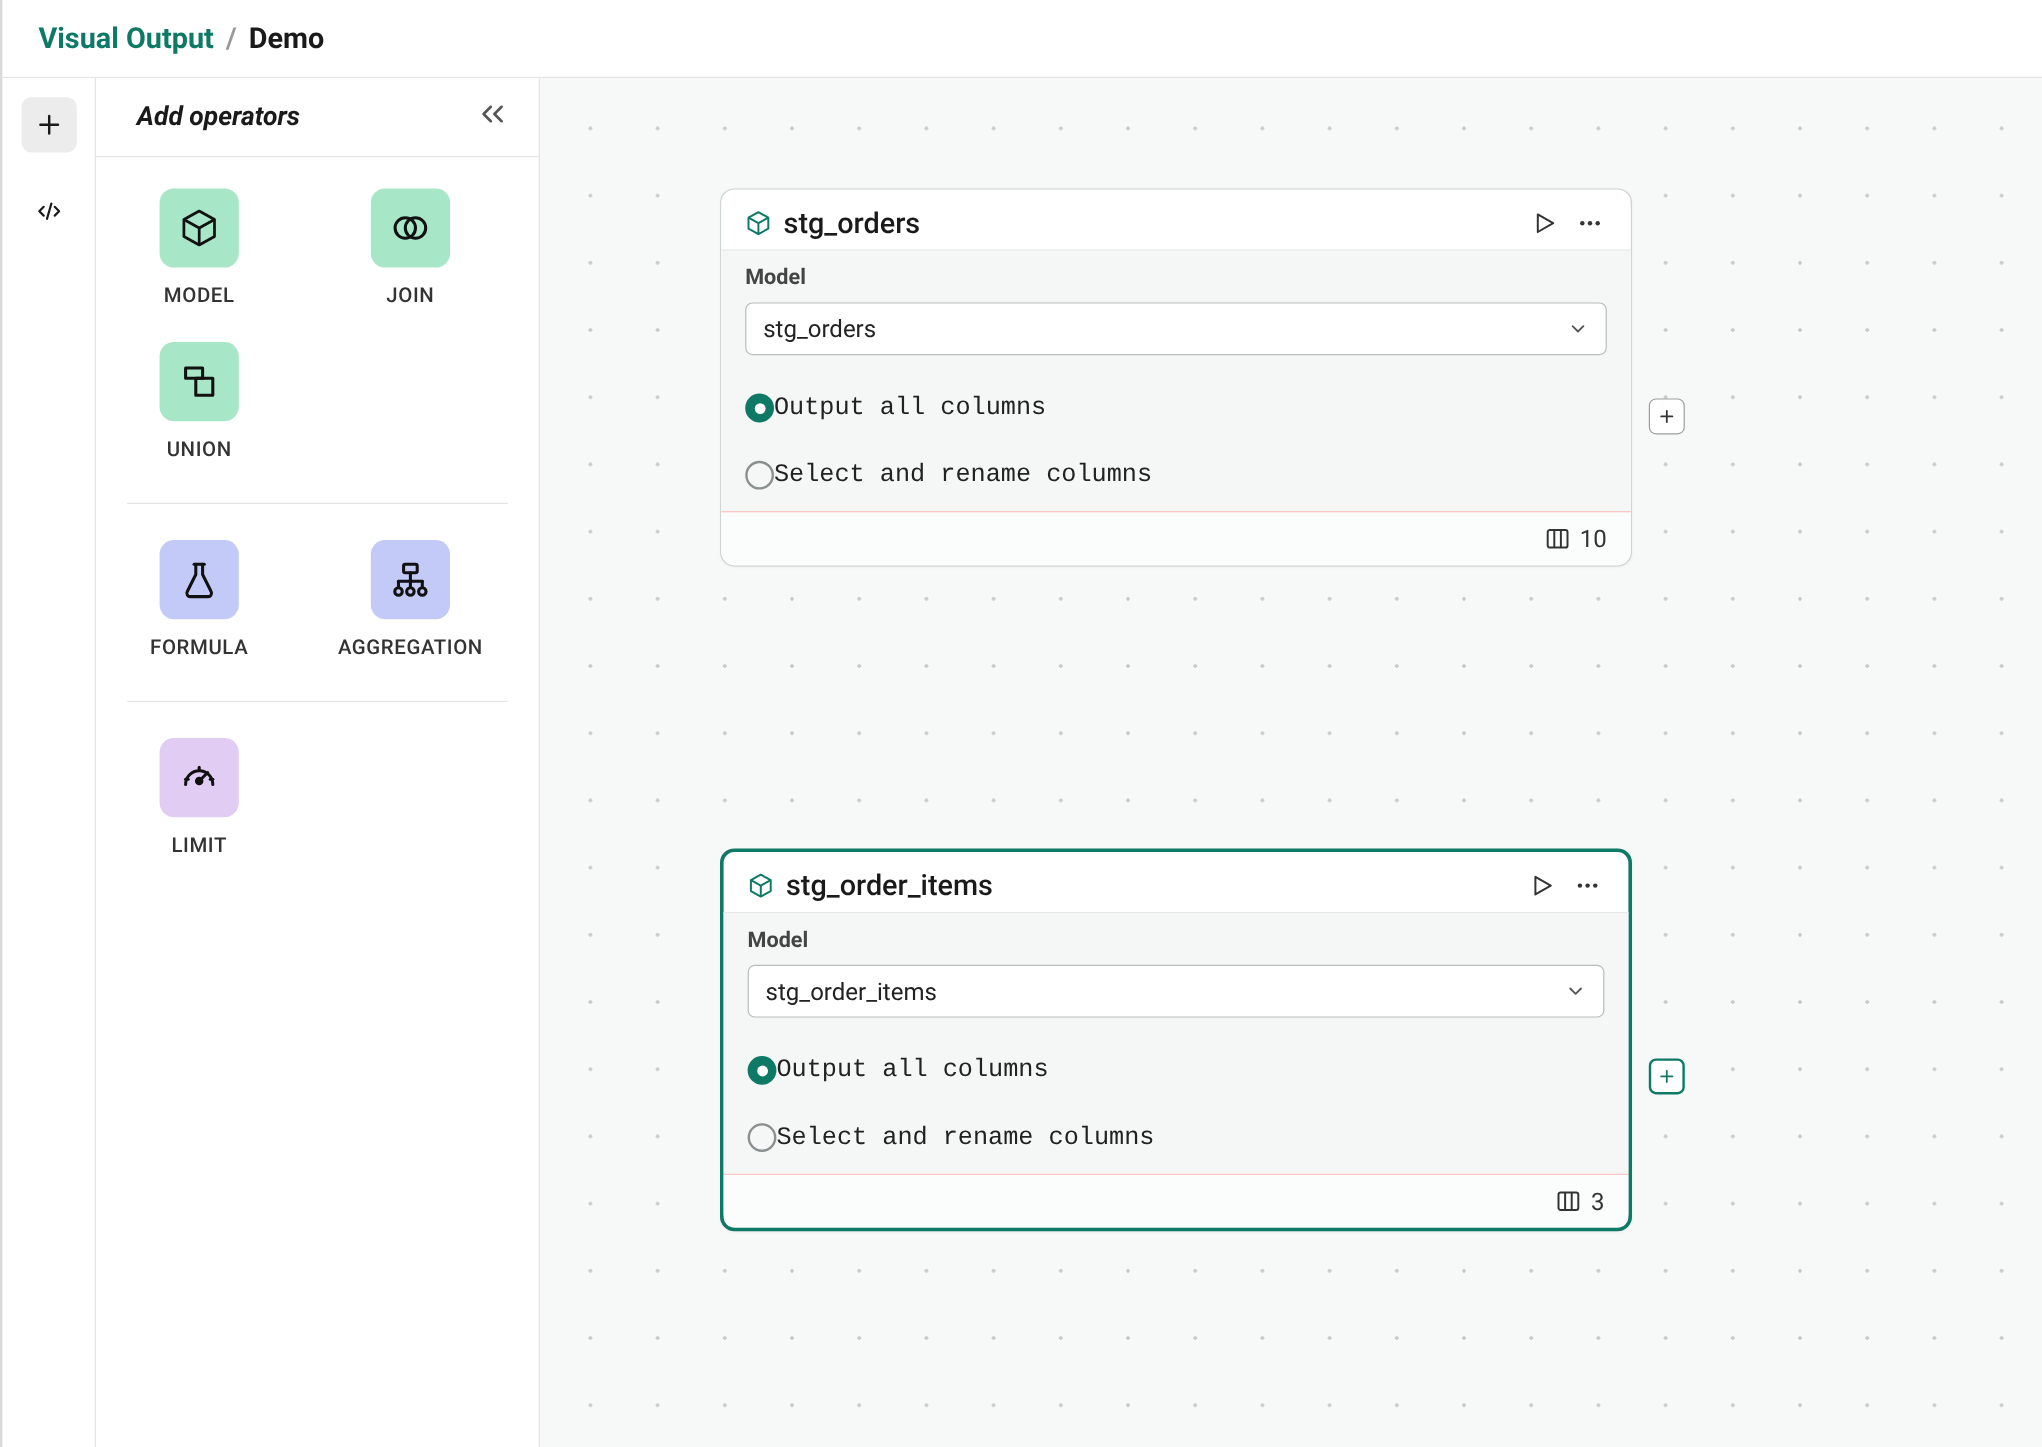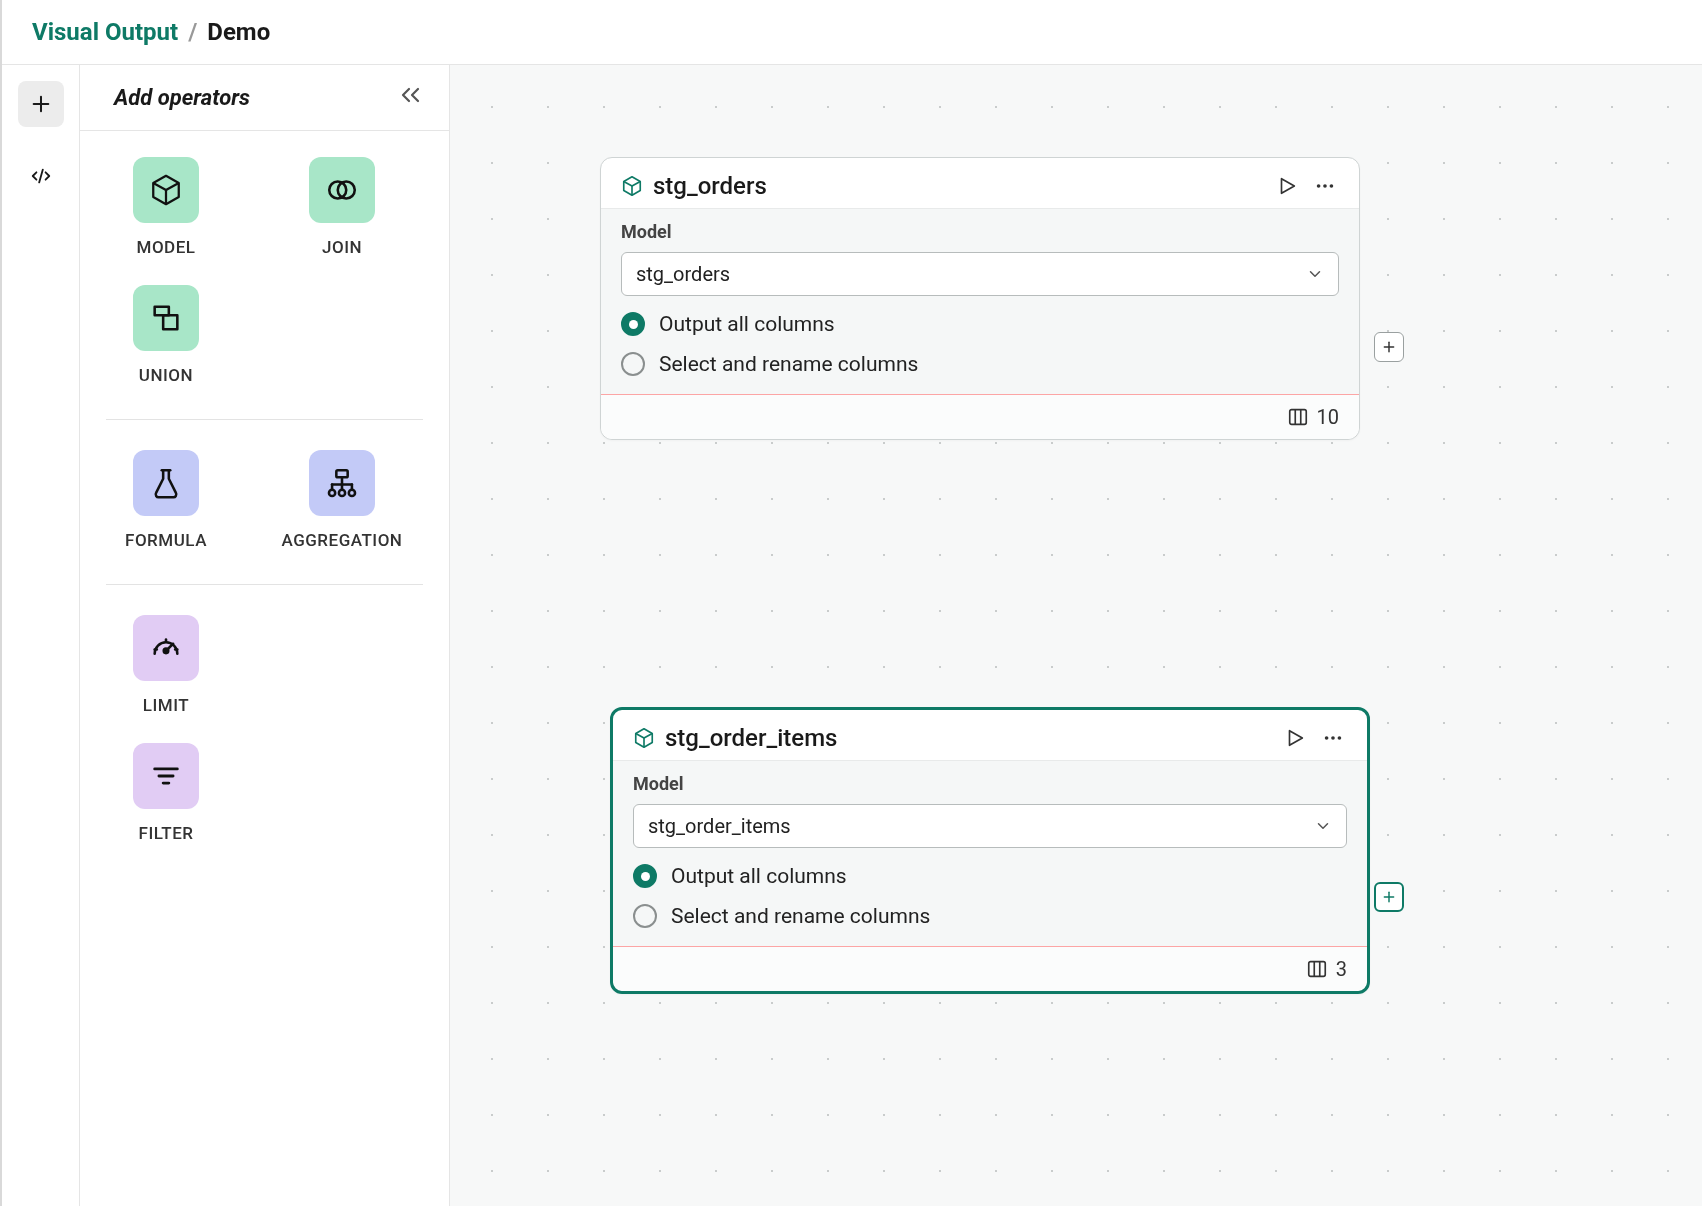--- a/index.html
+++ b/index.html
@@ -102,21 +102,21 @@
   .node-body { background: #f5f7f7; border-top: 1px solid #e8eaea; padding: 12px 20px 18px 20px; }
   .field-label { font-size: 18px; font-weight: 700; color: #444; margin-bottom: 10px; }
   .select {
     width: 100%; height: 44px;
     background: #fff; border: 1.5px solid #b7bcbc; border-radius: 6px;
     display: flex; align-items: center; justify-content: space-between;
     padding: 0 14px; font-size: 20px; color: #222;
   }
   .select svg { width: 18px; height: 18px; color: #555; }
 
-  .radio-row { display:flex; align-items:center; gap: 14px; margin-top: 16px; font-size: 21px; color: #222; }
+  .radio-row { display:flex; align-items:center; margin-top: 32px; font-size: 21px; color: #222; font-family: Liberation Mono, monospace; }
   .radio { width: 24px; height: 24px; border-radius: 50%; border: 2.5px solid #8a8f8f; position: relative; flex-shrink:0; }
   .radio.checked { border-color: #0e7a66; background: #0e7a66; }
   .radio.checked::after {
     content:""; position:absolute; inset:0; margin:auto;
     width: 9px; height: 9px; background:#fff; border-radius:50%;
   }
 
   .node-footer {
     border-top: 1px solid #fca5a5;
     background: #fbfcfc;
@@ -245,32 +245,20 @@
                   <circle cx="12" cy="14" r="1.6" fill="currentColor"></circle>
                   <line x1="12" y1="14" x2="17" y2="9"></line>
                   <line x1="4" y1="13" x2="5.5" y2="13"></line>
                   <line x1="18.5" y1="13" x2="20" y2="13"></line>
                   <line x1="12" y1="6" x2="12" y2="7.5"></line>
                 </svg>
             </div>
             <span class="op-label">LIMIT</span>
           </div>
         </div>
-        <div class="op-row">
-          <div class="op-item">
-            <div class="op-icon bg-purple">
-              <svg viewBox="0 0 24 24" fill="none" stroke="currentColor" stroke-width="2" stroke-linecap="round">
-                  <line x1="4" y1="7" x2="20" y2="7"></line>
-                  <line x1="7" y1="12" x2="17" y2="12"></line>
-                  <line x1="10" y1="17" x2="14" y2="17"></line>
-                </svg>
-            </div>
-            <span class="op-label">FILTER</span>
-          </div>
-        </div>
       </div>
     </div>
 
     <div class="canvas" id="canvas">
         <div class="node" style="left: 150px; top: 92px;">
           <div class="node-header">
             <span class="cube-ic">
               <svg viewBox="0 0 24 24" fill="none" stroke="currentColor" stroke-width="1.8" stroke-linejoin="round">
                 <path d="M12 2 L21 7 L21 17 L12 22 L3 17 L3 7 Z"></path>
                 <path d="M3 7 L12 12 L21 7"></path>
@@ -316,21 +304,21 @@
             </svg>
             <span>10</span>
           </div>
         </div>
         <div class="add-handle" style="left: 924px; top: 267px;">
           <svg viewBox="0 0 24 24" fill="none" stroke="currentColor" stroke-width="2.2" stroke-linecap="round">
             <line x1="12" y1="5" x2="12" y2="19"></line>
             <line x1="5" y1="12" x2="19" y2="12"></line>
           </svg>
         </div>
-        <div class="node selected" style="left: 160px; top: 642px;">
+        <div class="node selected" style="left: 150px; top: 642px;">
           <div class="node-header">
             <span class="cube-ic">
               <svg viewBox="0 0 24 24" fill="none" stroke="currentColor" stroke-width="1.8" stroke-linejoin="round">
                 <path d="M12 2 L21 7 L21 17 L12 22 L3 17 L3 7 Z"></path>
                 <path d="M3 7 L12 12 L21 7"></path>
                 <path d="M12 12 L12 22"></path>
               </svg>
             </span>
             <span class="title">stg_order_items</span>
             <span class="hdr-btn">

